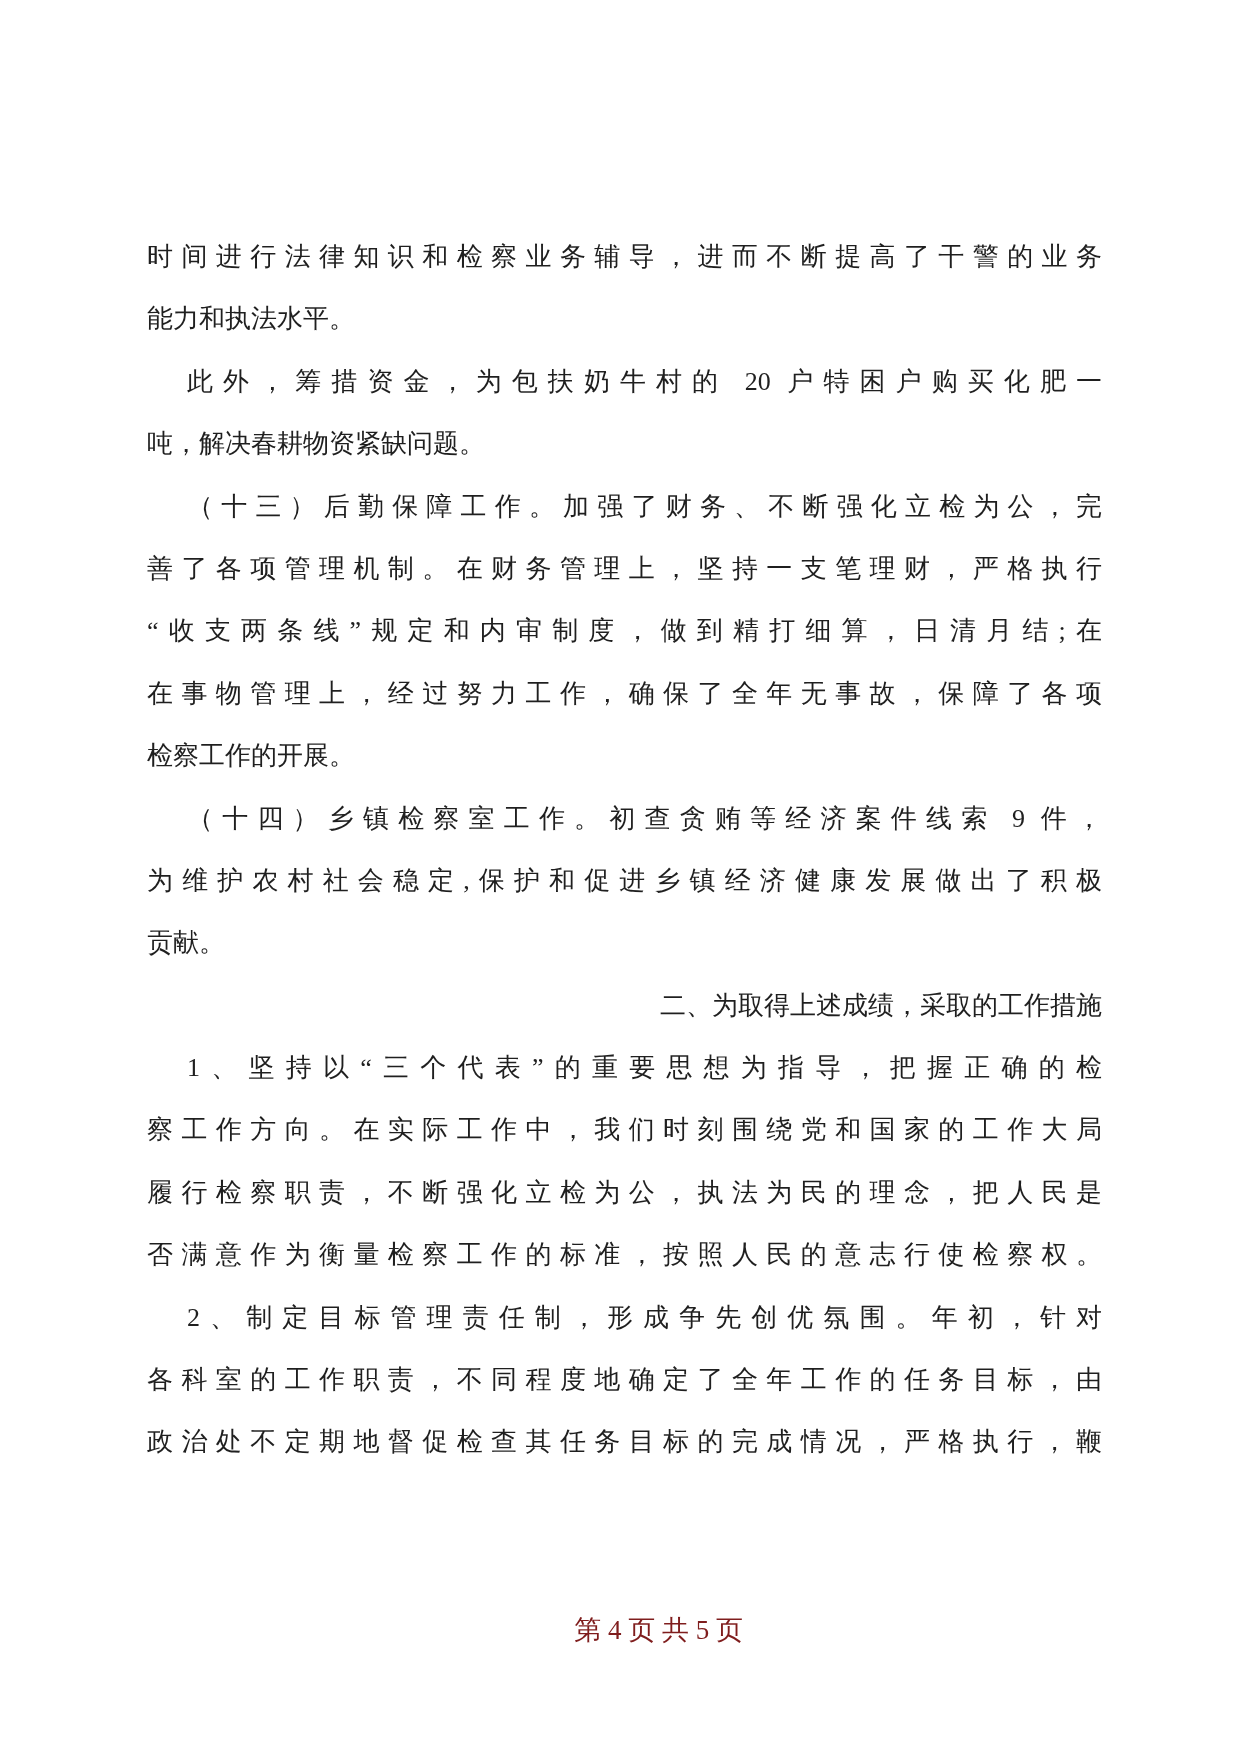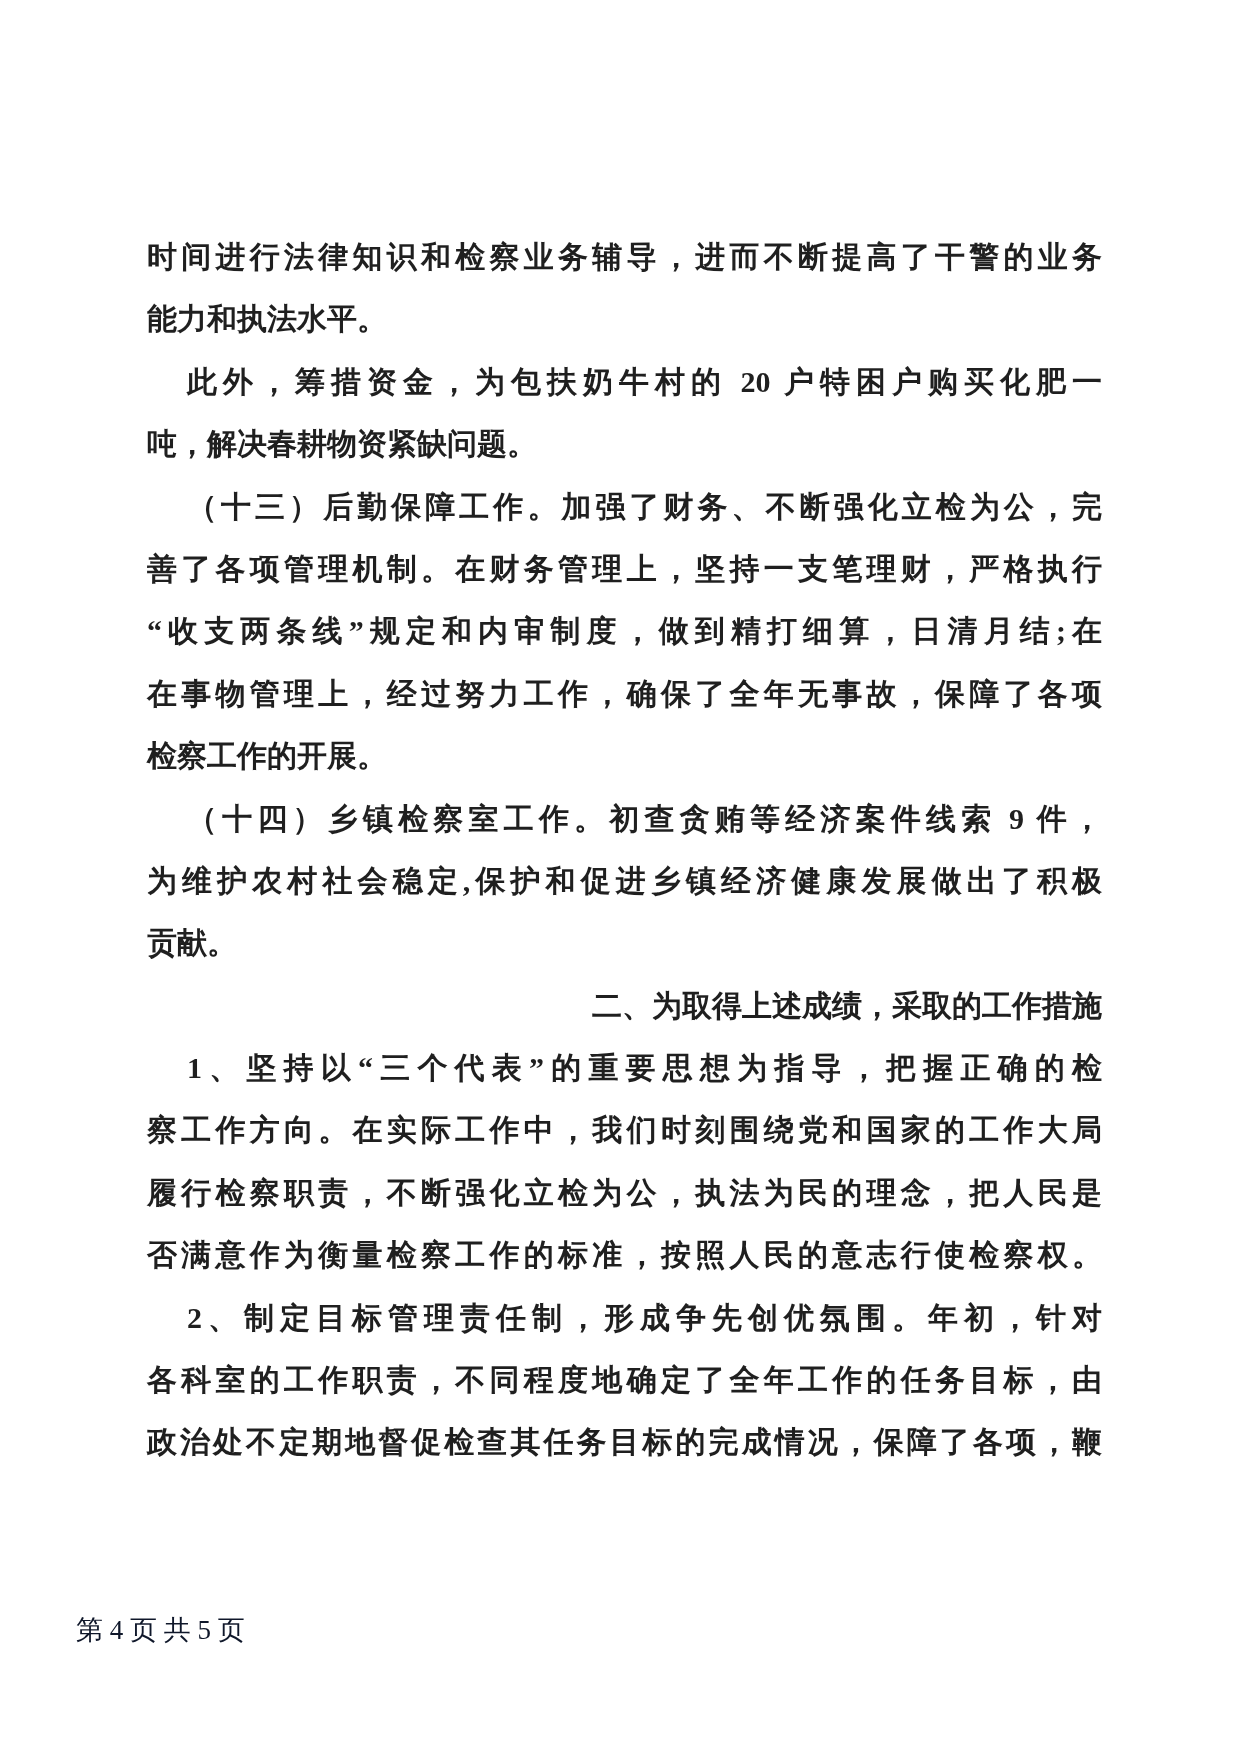--- a/index.html
+++ b/index.html
@@ -14,23 +14,23 @@
     background: #ffffff;
     overflow: hidden;
     font-family: "Liberation Serif", serif;
     color: #1f1f1f;
   }
   .text-block {
     position: absolute;
     left: 147px;
     top: 226px;
     width: 955px;
-    font-size: 30px;
+    font-size: 26px;
     line-height: 62.4px;
-    font-weight: 700;
+    font-weight: 400;
     letter-spacing: 0;
     white-space: nowrap;
   }
   .line {
     height: 62.4px;
     text-align: left;
     white-space: normal;
   }
   .line.jl {
     text-align: justify;
@@ -41,23 +41,24 @@
     text-indent: 40px;
     text-align: right;
   }
   .footer {
     position: absolute;
     left: 0;
     top: 1612px;
     width: 100%;
     padding-left: 76px;
     box-sizing: border-box;
+    text-align: center;
     font-size: 27px;
     line-height: 36px;
-    color: #0f172a;
+    color: #7f1d1d;
   }
 </style>
 </head>
 <body>
 
 <div class="page">
   <div class="text-block">
     <div class="line jl">时间进行法律知识和检察业务辅导，进而不断提高了干警的业务</div>
     <div class="line">能力和执法水平。</div>
     <div class="line indent jl">此外，筹措资金，为包扶奶牛村的 20 户特困户购买化肥一</div>
@@ -70,17 +71,17 @@
     <div class="line indent jl">（十四）乡镇检察室工作。初查贪贿等经济案件线索 9 件，</div>
     <div class="line jl">为维护农村社会稳定,保护和促进乡镇经济健康发展做出了积极</div>
     <div class="line">贡献。</div>
     <div class="line indent">二、为取得上述成绩，采取的工作措施</div>
     <div class="line indent jl">1、坚持以“三个代表”的重要思想为指导，把握正确的检</div>
     <div class="line jl">察工作方向。在实际工作中，我们时刻围绕党和国家的工作大局</div>
     <div class="line jl">履行检察职责，不断强化立检为公，执法为民的理念，把人民是</div>
     <div class="line jl">否满意作为衡量检察工作的标准，按照人民的意志行使检察权。</div>
     <div class="line indent jl">2、制定目标管理责任制，形成争先创优氛围。年初，针对</div>
     <div class="line jl">各科室的工作职责，不同程度地确定了全年工作的任务目标，由</div>
-    <div class="line jl">政治处不定期地督促检查其任务目标的完成情况，保障了各项，鞭</div>
+    <div class="line jl">政治处不定期地督促检查其任务目标的完成情况，严格执行，鞭</div>
   </div>
 
   <div class="footer">第 4 页 共 5 页</div>
 </div>
 
 </body></html>

